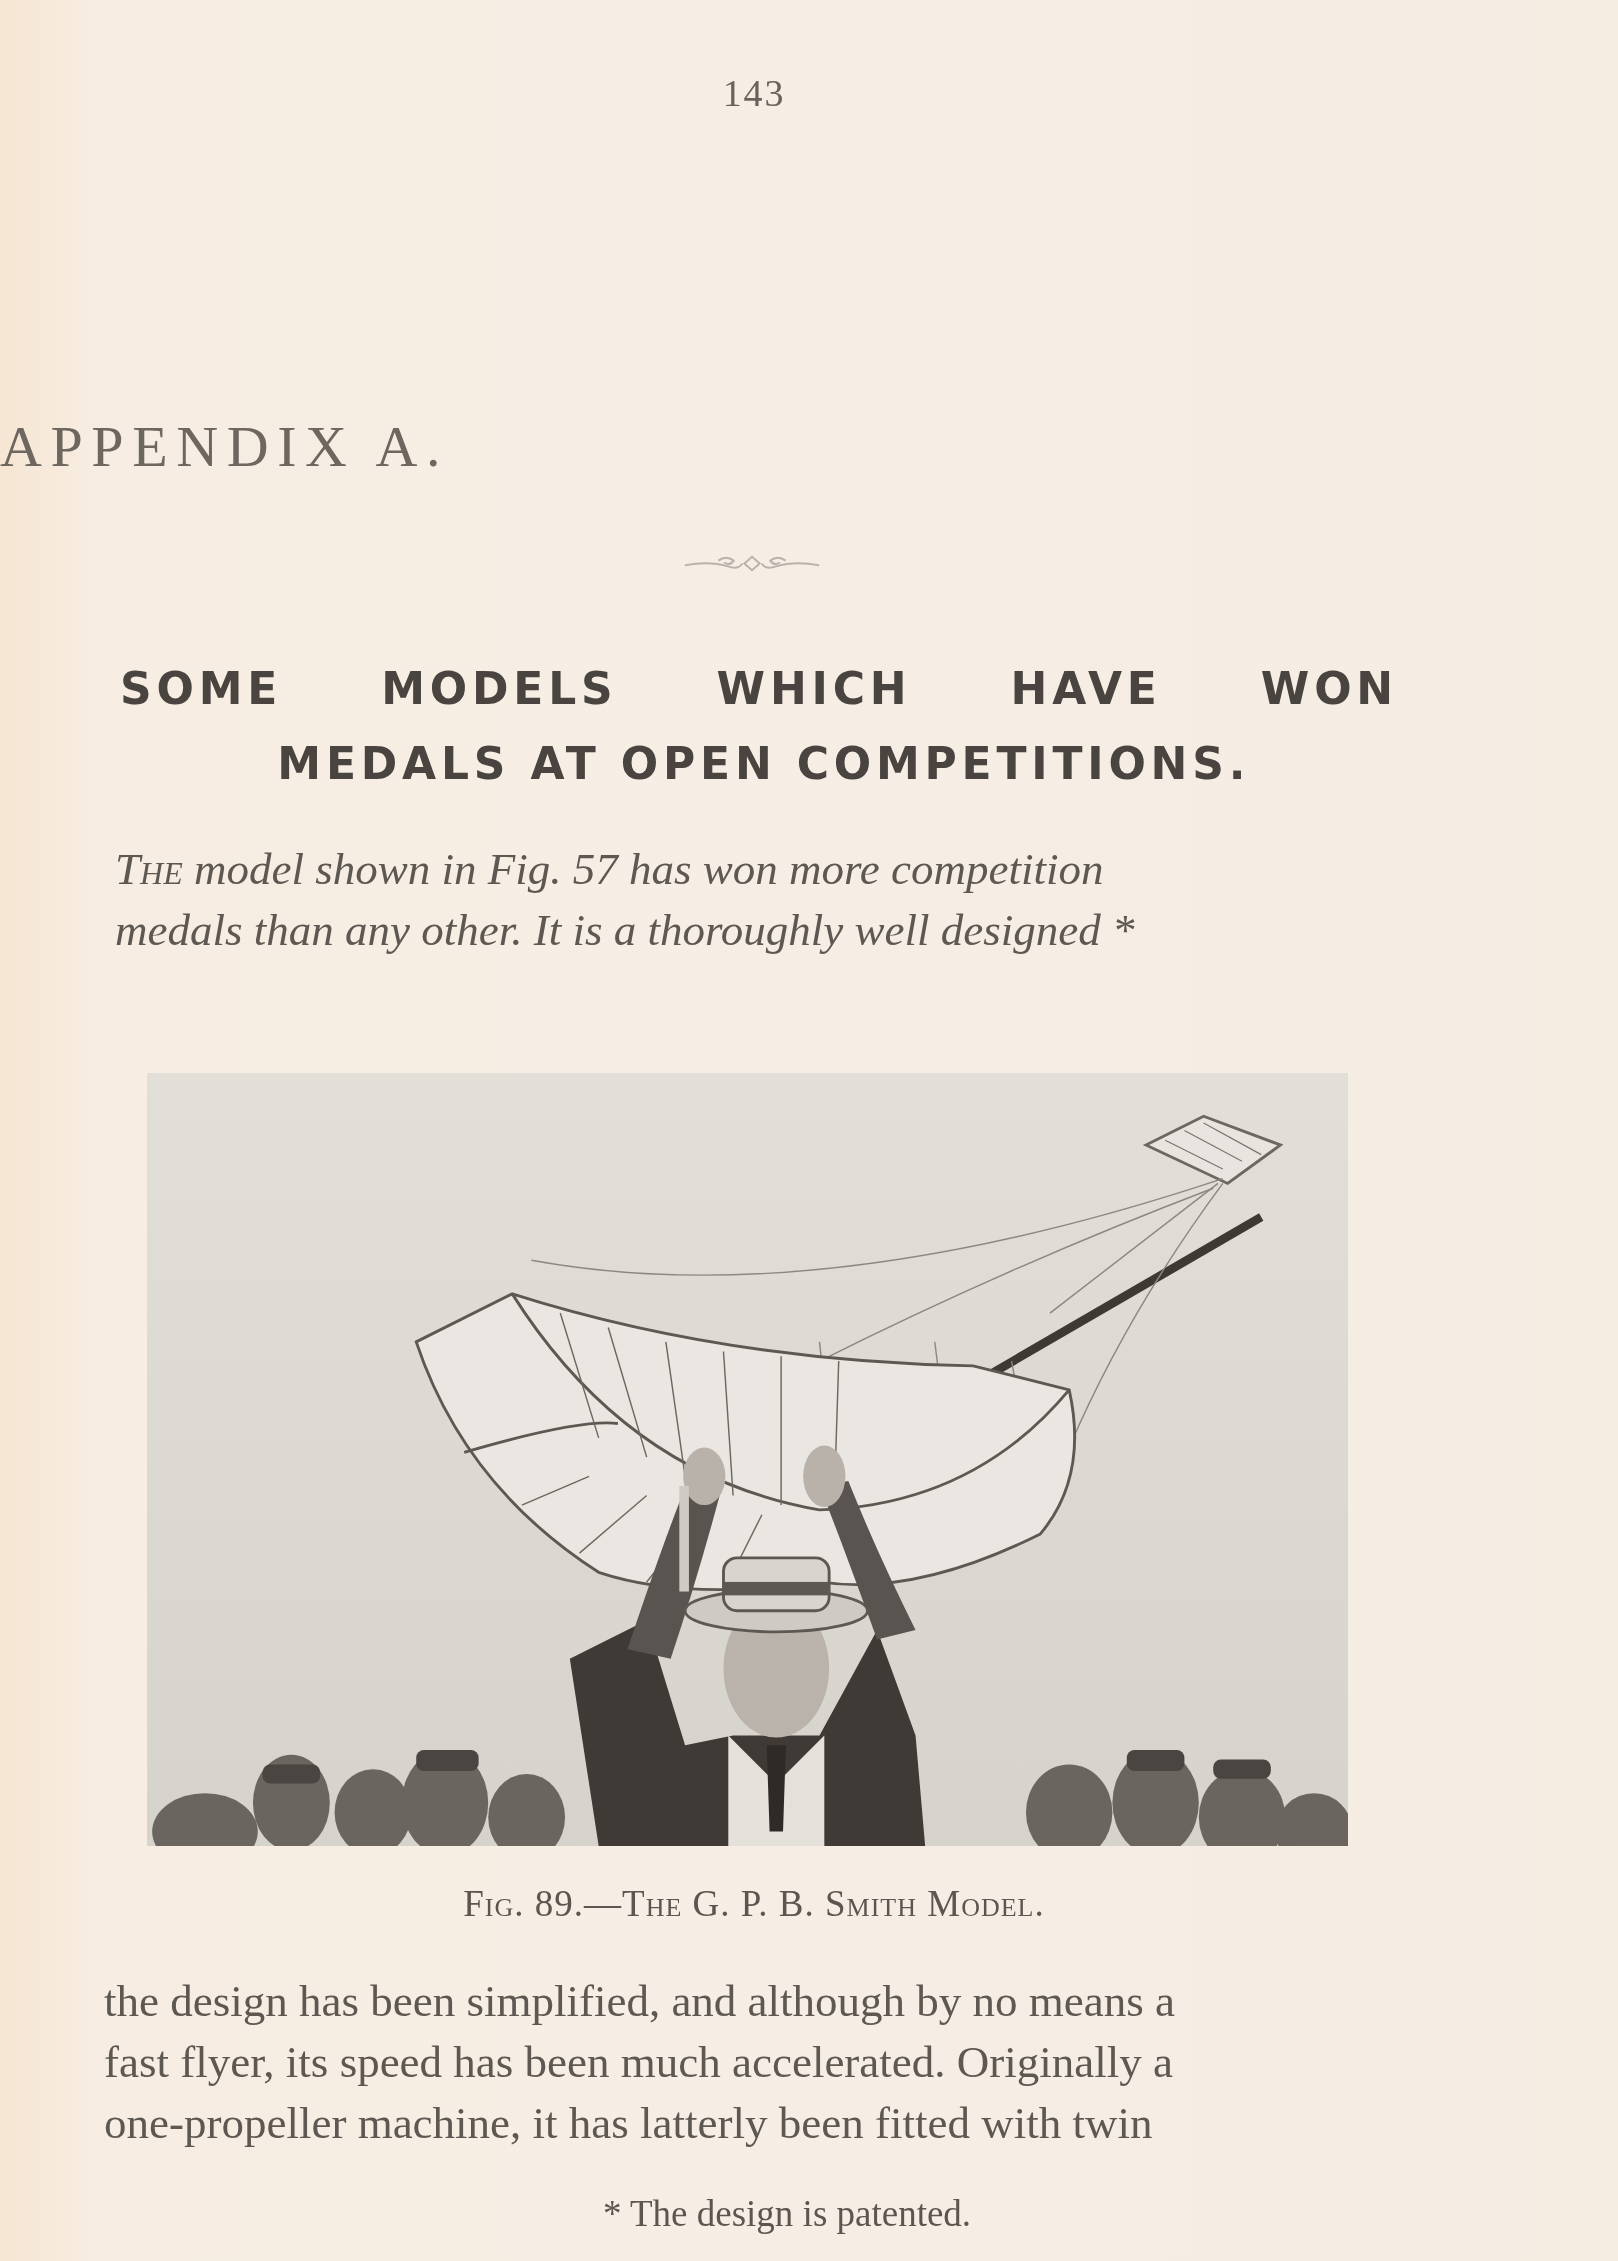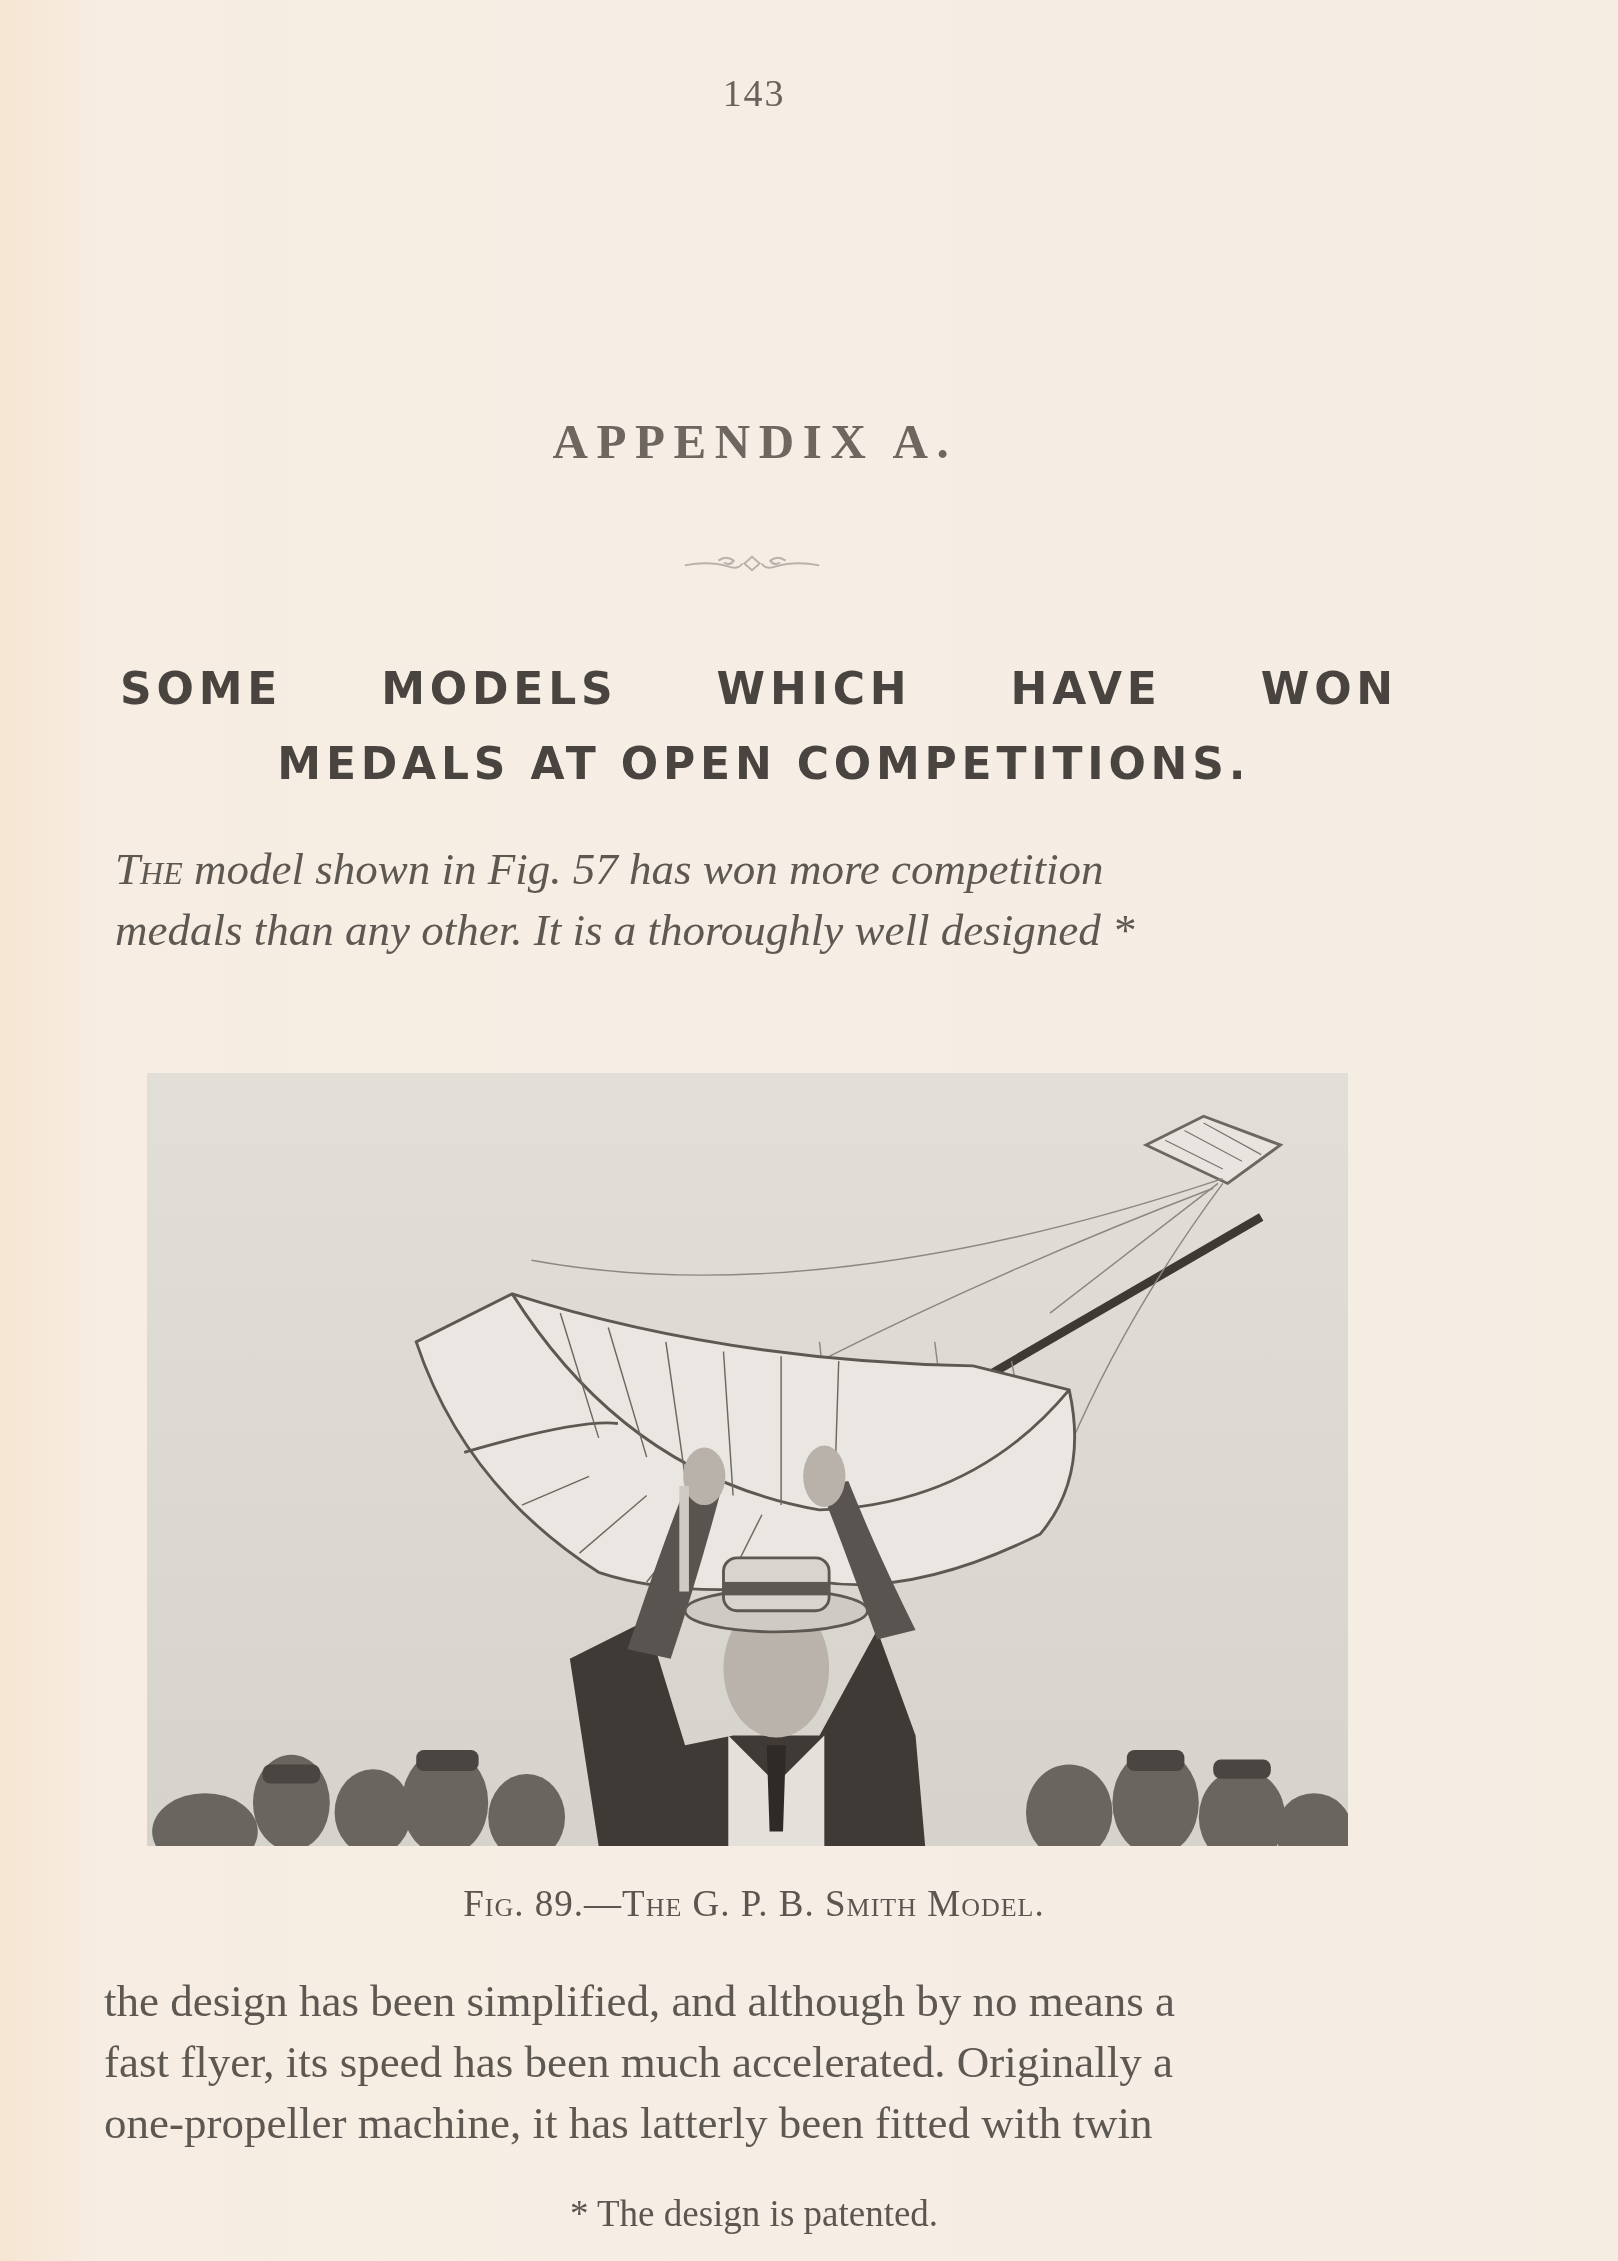--- a/index.html
+++ b/index.html
@@ -8,22 +8,22 @@
     background: linear-gradient(90deg, #f6e6d3 0%, #f7ede2 6%, #f6eee5 50%, #f5ece2 100%);
     font-family: "Liberation Serif", "DejaVu Serif", serif;
     color: #5d5650;
   }
   .abs { position: absolute; margin-top: 11px; }
   .page-number {
     left: 0; width: 1508px; top: 60px; text-align: center;
     font-size: 38px; letter-spacing: 1.9px; color: #6a625b;
   }
   .appendix-title {
-    left: 0; width: 1510px; top: 413px; text-align: center;
-    font-size: 49px; letter-spacing: 8.6px; color: #6e6760; font-weight: bold;
+    left: 0; width: 1510px; top: 413px; 
+    font-size: 58px; letter-spacing: 8.6px; color: #6e6760; font-weight: normal;
   }
   .ornament { left: 680px; top: 538px; width: 144px; height: 29px; }
   .section-heading {
     left: 120px; width: 1278px; top: 640px;
     font-family: "DejaVu Sans", sans-serif; font-weight: bold;
     font-size: 44px; letter-spacing: 4.8px; color: #4a4440; line-height: 75px;
   }
   .section-heading .line1 { display: flex; justify-content: space-between; }
   .section-heading .line2 { text-align: center; padding-left: 9.6px; }
   .para {
@@ -37,21 +37,21 @@
     left: 147px; top: 1062px; width: 1201px; height: 773px;
     background: #dcd8d2; overflow: hidden;
   }
   .figure svg { display: block; }
   .caption {
     left: 0; width: 1508px; top: 1871px; text-align: center;
     font-size: 37px; letter-spacing: 1px; color: #5d5650;
   }
   .footnote {
     left: 0; width: 1508px; top: 2181px; text-align: center;
-    font-size: 37px; color: #5d5650;
+    font-size: 37px; color: #5d5650; padding-left: 33px;
   }
 </style>
 </head>
 <body>
 
 <div class="abs page-number">143</div>
 
 <h1 class="abs appendix-title" style="margin:0">APPENDIX A.</h1>
 
 <div class="abs ornament">

